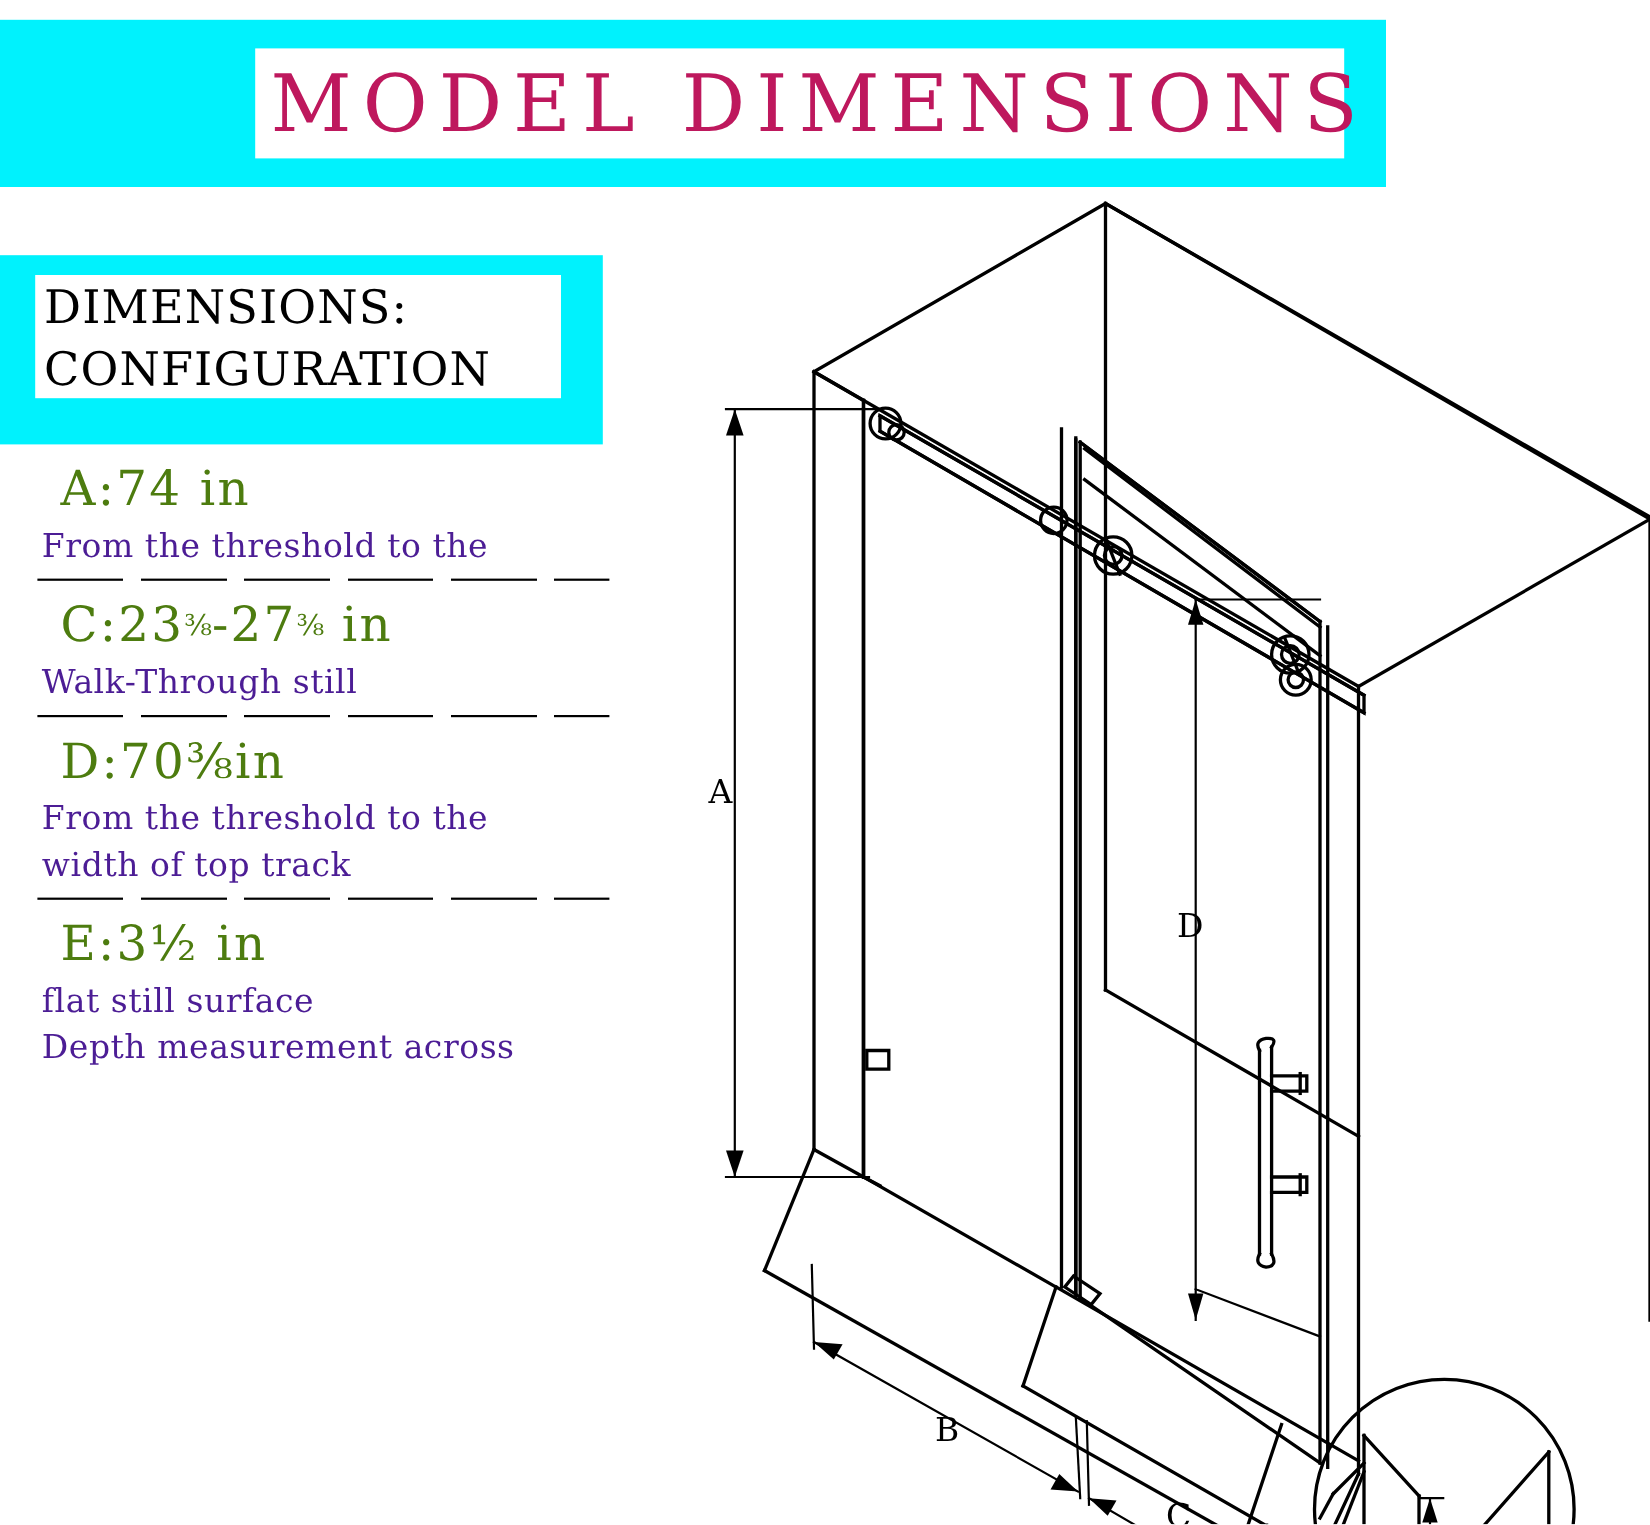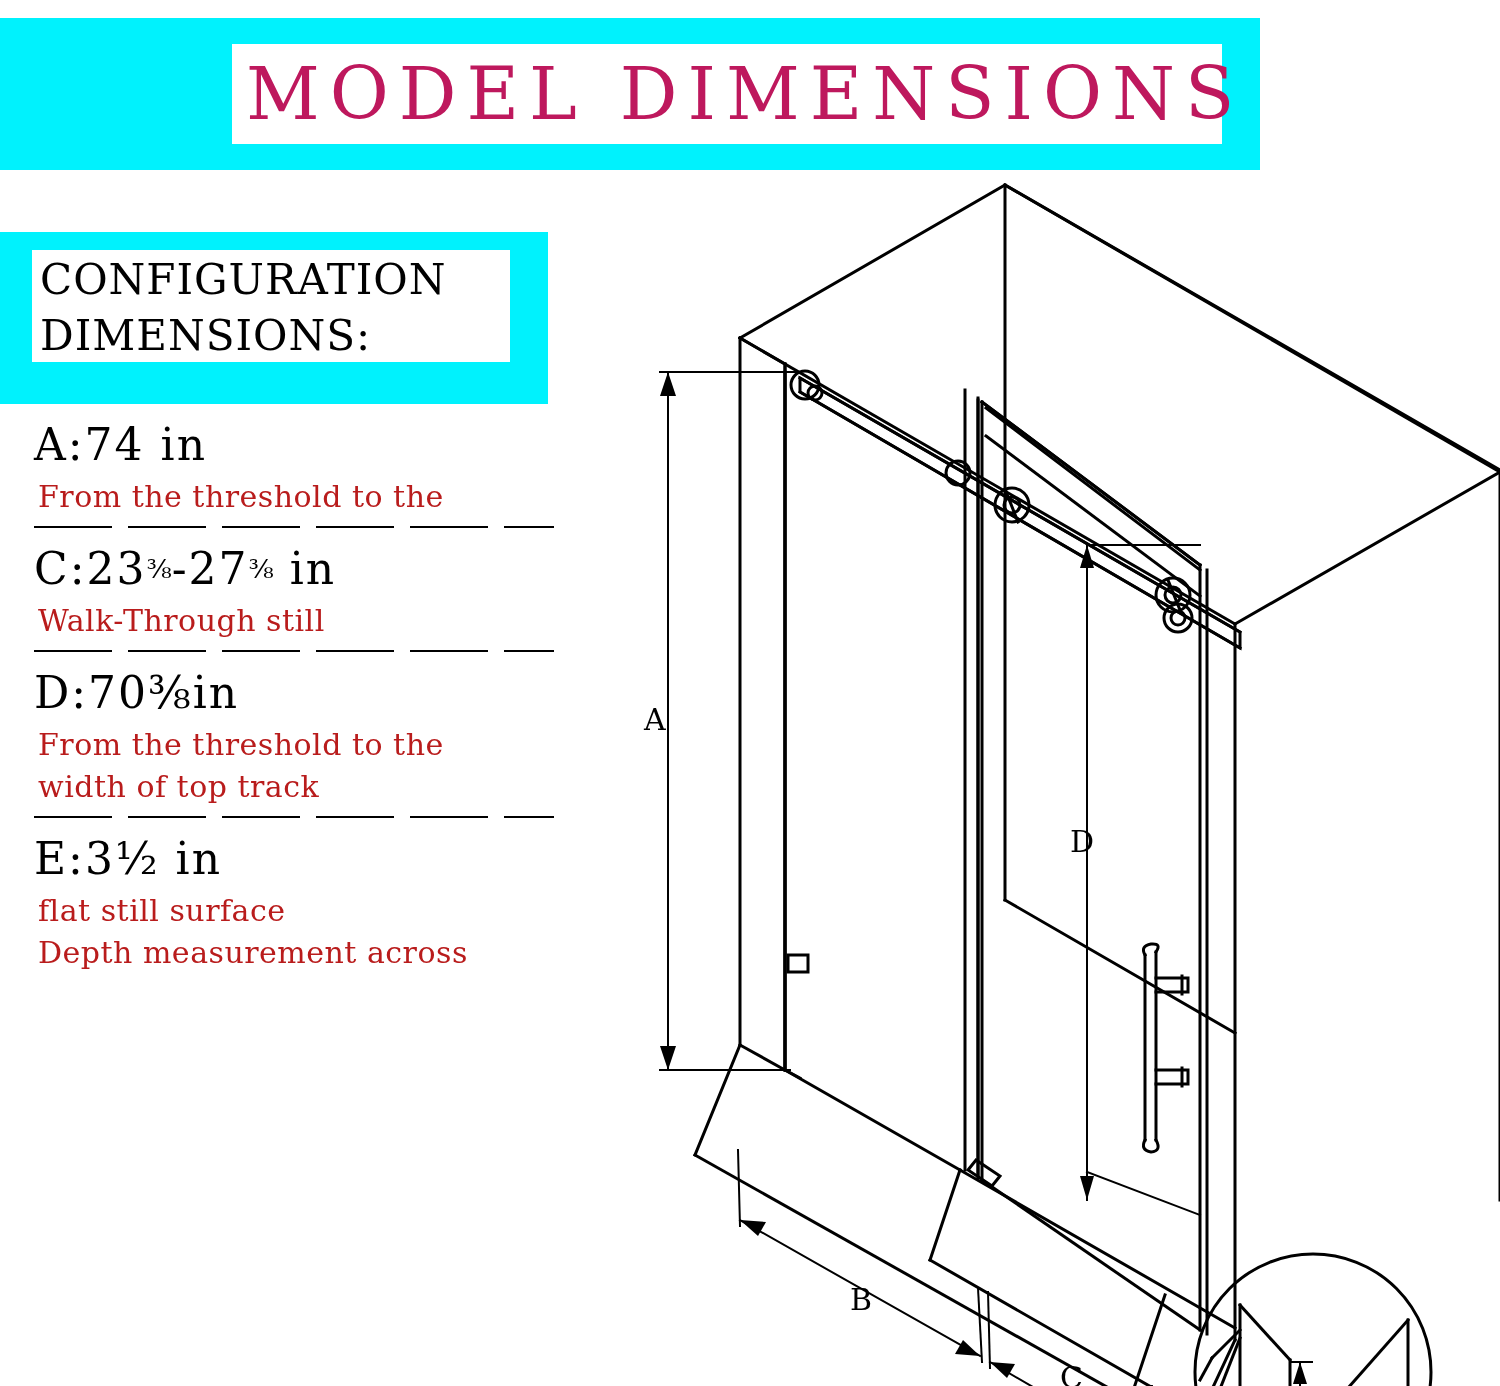--- a/index.html
+++ b/index.html
@@ -86,33 +86,34 @@
     width: 530px;
   }
   .spec {
     position: relative;
     padding-bottom: 4px;
   }
   .spec-label {
     font-size: 44px;
     line-height: 62px;
     letter-spacing: 2px;
-    color: #000000;
+    color: #4d7c0f;
     white-space: nowrap;
+    margin-left: 21px;
   }
   .spec-label .frac {
     display: inline-block;
     font-size: 26px;
     vertical-align: 6px;
     letter-spacing: 0;
   }
   .spec-desc {
     font-size: 30px;
     line-height: 42px;
-    color: #b91c1c;
+    color: #4c1d95;
     letter-spacing: 0.5px;
     padding-left: 4px;
   }
   .spec-rule {
     position: relative;
     height: 14px;
     margin-top: 2px;
   }
   
   .spec-rule::before {
@@ -151,22 +152,22 @@
 
 <div id="page">
 
   <div id="title-banner"></div>
   <div id="title-box"></div>
   <div id="title-text">MODEL DIMENSIONS</div>
 
   <div id="config-banner"></div>
   <div id="config-box"></div>
   <div id="config-heading">
+    <div>DIMENSIONS:</div>
     <div>CONFIGURATION</div>
-    <div>DIMENSIONS:</div>
   </div>
 
   <div id="specs">
 
     <div class="spec">
       <div class="spec-label">A:74 in</div>
       <div class="spec-desc">From the threshold to the</div>
       <div class="spec-rule"></div>
     </div>
 

